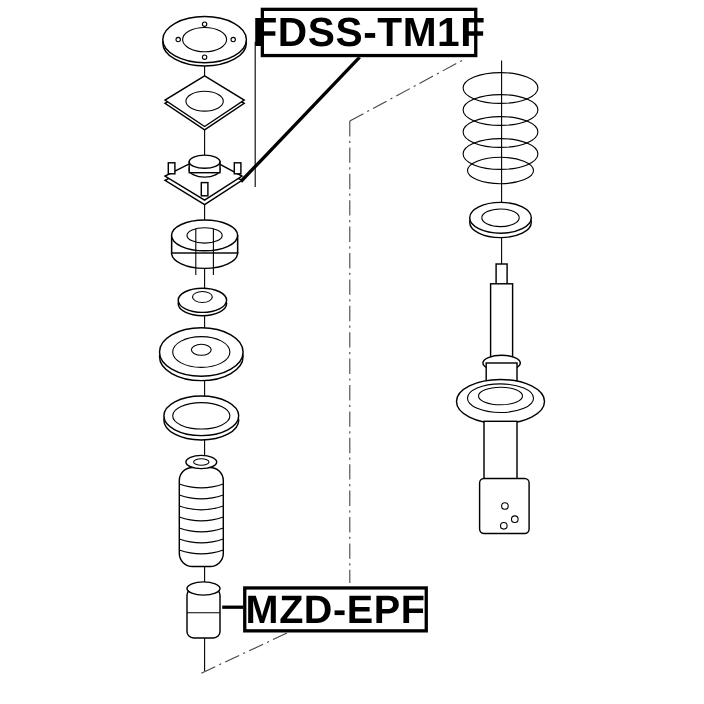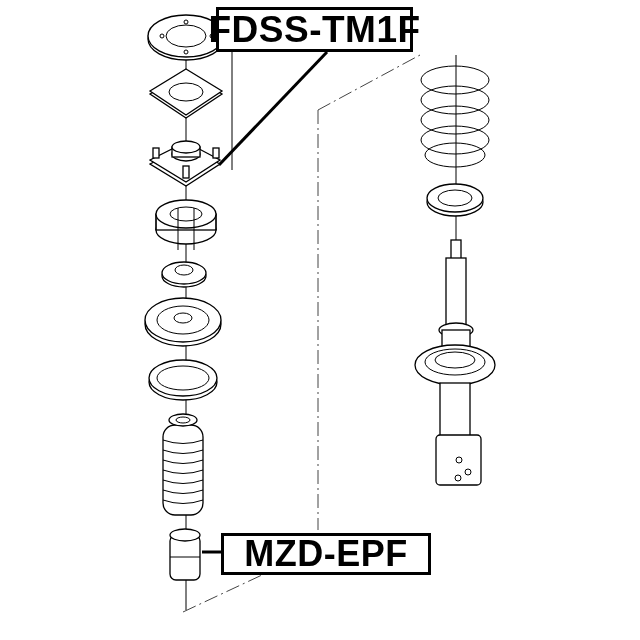--- a/index.html
+++ b/index.html
@@ -10,22 +10,22 @@
       border: 3px solid #000;
       background: #fff;
       font-family: "Liberation Sans", sans-serif;
       font-weight: bold;
       color: #000;
       line-height: 1;
       white-space: nowrap;
       box-sizing: border-box;
       display: flex; align-items: center; justify-content: center;
     }
-    #callout-top { left: 216px; top: 7px; width: 197px; height: 45px; font-size: 37px; letter-spacing: 0.5px; }
-    #callout-bottom { left: 221px; top: 533px; width: 210px; height: 42px; font-size: 36px; letter-spacing: 0.5px; }
+    #callout-top { left: 237px; top: 7px; width: 197px; height: 45px; font-size: 37px; letter-spacing: 0.5px; }
+    #callout-bottom { left: 221px; top: 533px; width: 168px; height: 42px; font-size: 36px; letter-spacing: 0.5px; }
     svg .p { fill: #fff; stroke: #000; stroke-width: 1.3; }
     svg .t { fill: none; stroke: #000; stroke-width: 1; }
     svg .axis { stroke: #000; stroke-width: 1; fill: none; }
     svg .dash { stroke: #444; stroke-width: 1; fill: none; stroke-dasharray: 14 4 2 4; }
     svg .lead { stroke: #000; stroke-width: 3; fill: none; }
   </style>
 </head>
 <body>
 
 <svg id="canvas" viewBox="0 0 640 640" xmlns="http://www.w3.org/2000/svg">

